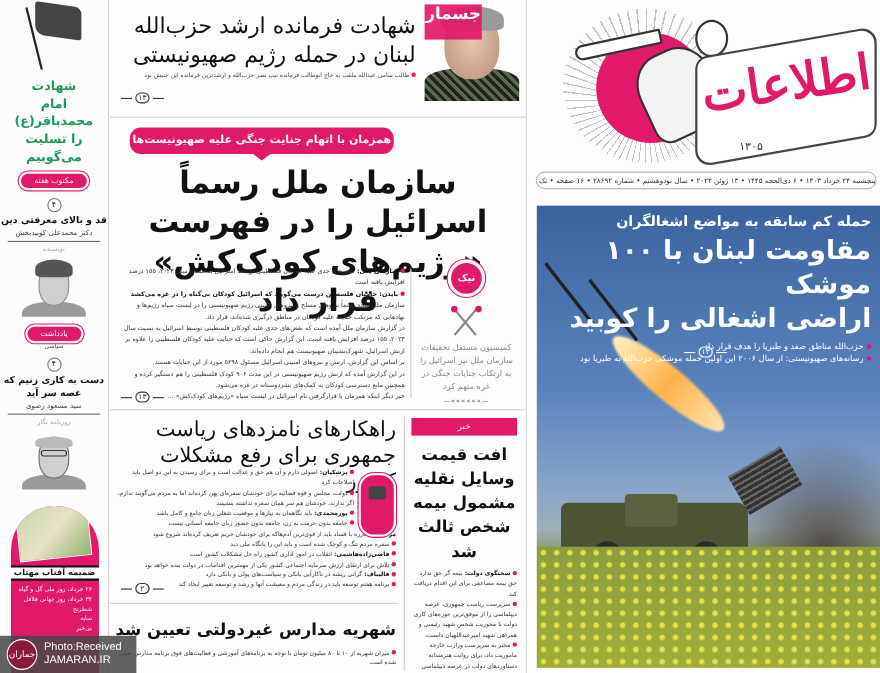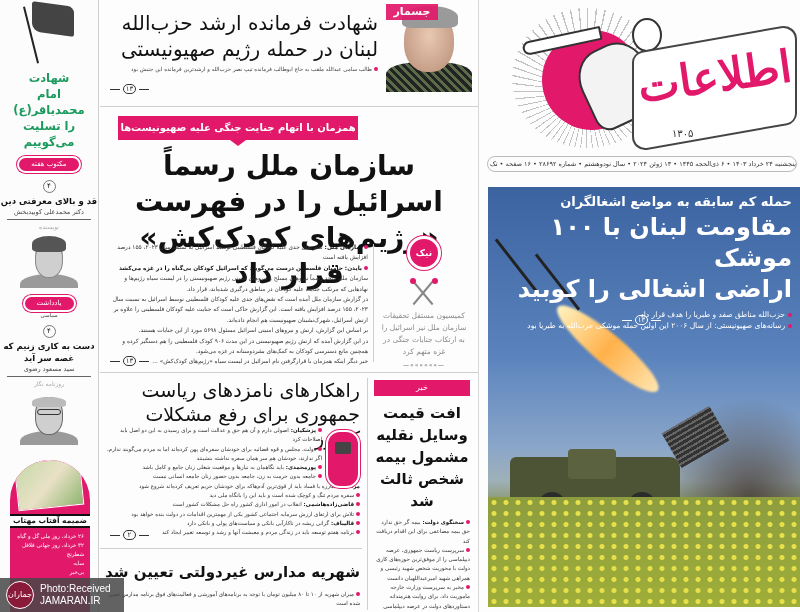--- a/index.html
+++ b/index.html
@@ -58,29 +58,29 @@
   
   .col-mid { position: absolute; left: 100px; top: 0; width: 378px; height: 612px; }
   .col-mid-divider { position: absolute; left: 478px; top: 0; width: 1px; height: 612px; background: #d8d8d8; }
 
   .top-story { position: absolute; left: 0; top: 0; width: 378px; height: 105px; }
   .top-photo { position: absolute; right: 4px; top: 2px; width: 92px; height: 90px; overflow: hidden; }
   .top-photo .face { position: absolute; left: 22px; top: 10px; width: 50px; height: 60px; border-radius: 45%; background: radial-gradient(ellipse at 50% 40%, #e9c8b1, #b88e78); }
   .top-photo .hair { position: absolute; left: 20px; top: 4px; width: 56px; height: 22px; border-radius: 50% 50% 20% 20%; background: #9a9a9a; }
   .top-photo .scarf { position: absolute; left: 4px; top: 60px; width: 86px; height: 30px; border-radius: 40% 40% 0 0;
      background: repeating-linear-gradient(45deg, #222 0 3px, #5a6b4a 3px 6px); }
-  .section-tag { position: absolute; right: 40px; top: 4px; width: 52px; height: 16px; background: #e2196b; color: #fff; font-size: 11px; font-weight: bold; text-align: center; line-height: 16px; opacity: .92; }
+  .section-tag { position: absolute; right: 40px; top: 4px; width: 52px; height: 32px; background: #e2196b; color: #fff; font-size: 15px; font-weight: bold; text-align: center; line-height: 16px; opacity: .92; }
   .top-headline { position: absolute; right: 100px; top: 10px; width: 270px; text-align: right; font-size: 20px; line-height: 26px; font-weight: normal; }
   .top-summary { position: absolute; right: 100px; top: 66px; width: 280px; text-align: right; font-size: 5.5px; color: #444; white-space: nowrap; }
   .top-summary .dot { display: inline-block; width: 4px; height: 4px; background: #e2196b; border-radius: 50%; margin-left: 2px; }
   .top-ref { position: absolute; left: 10px; top: 84px; color: #333; }
   .hr { position: absolute; height: 1px; background: #cfcfcf; }
 
   .un-banner { position: absolute; right: 120px; top: 116px; width: 240px; height: 24px; background: #e2196b; color: #fff;
-     font-size: 10px; font-weight: bold; text-align: center; line-height: 24px; border-radius: 0; }
+     font-size: 10px; font-weight: bold; text-align: center; line-height: 24px; border-radius: 10px; }
   .un-banner::after { content: ""; position: absolute; left: 50%; bottom: -6px; margin-left: -8px; border-left: 8px solid transparent; border-right: 8px solid transparent; border-top: 6px solid #e2196b; }
   .un-headline { position: absolute; left: 4px; top: 148px; width: 370px; text-align: center; font-size: 28px; line-height: 36px; font-weight: bold; letter-spacing: -0.8px; }
 
   .un-body { position: absolute; right: 110px; top: 242px; width: 264px; text-align: right; font-size: 5.8px; line-height: 10.4px; color: #333; }
   .un-body .b { font-weight: bold; color: #111; }
   .un-body .dot { display: inline-block; width: 4px; height: 4px; background: #e2196b; border-radius: 50%; margin-left: 2px; }
   .un-ref { position: absolute; left: 10px; top: 356px; color: #333; }
   .un-vdiv { position: absolute; right: 104px; top: 244px; width: 1px; height: 118px; background: #cfcfcf; }
   .un-side { position: absolute; right: 8px; top: 236px; width: 92px; text-align: center; }
   .side-badge { width: 34px; height: 34px; margin: 0 auto; border-radius: 50%; background: #e2196b; border: 3px solid #fff; box-shadow: 0 0 0 1px #e2196b; color: #fff; font-size: 9px; line-height: 28px; font-weight: bold; }

